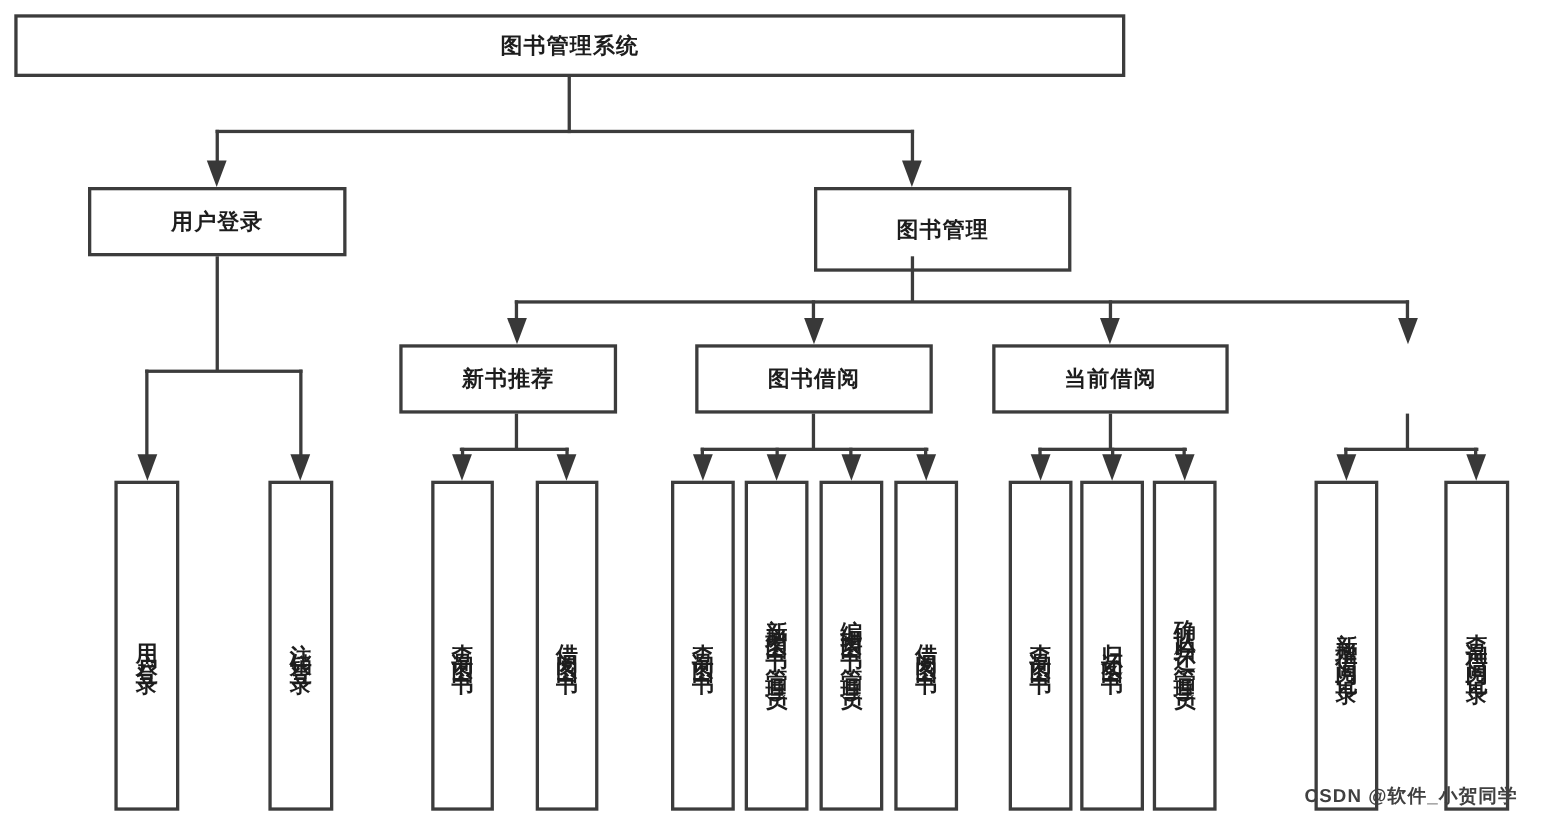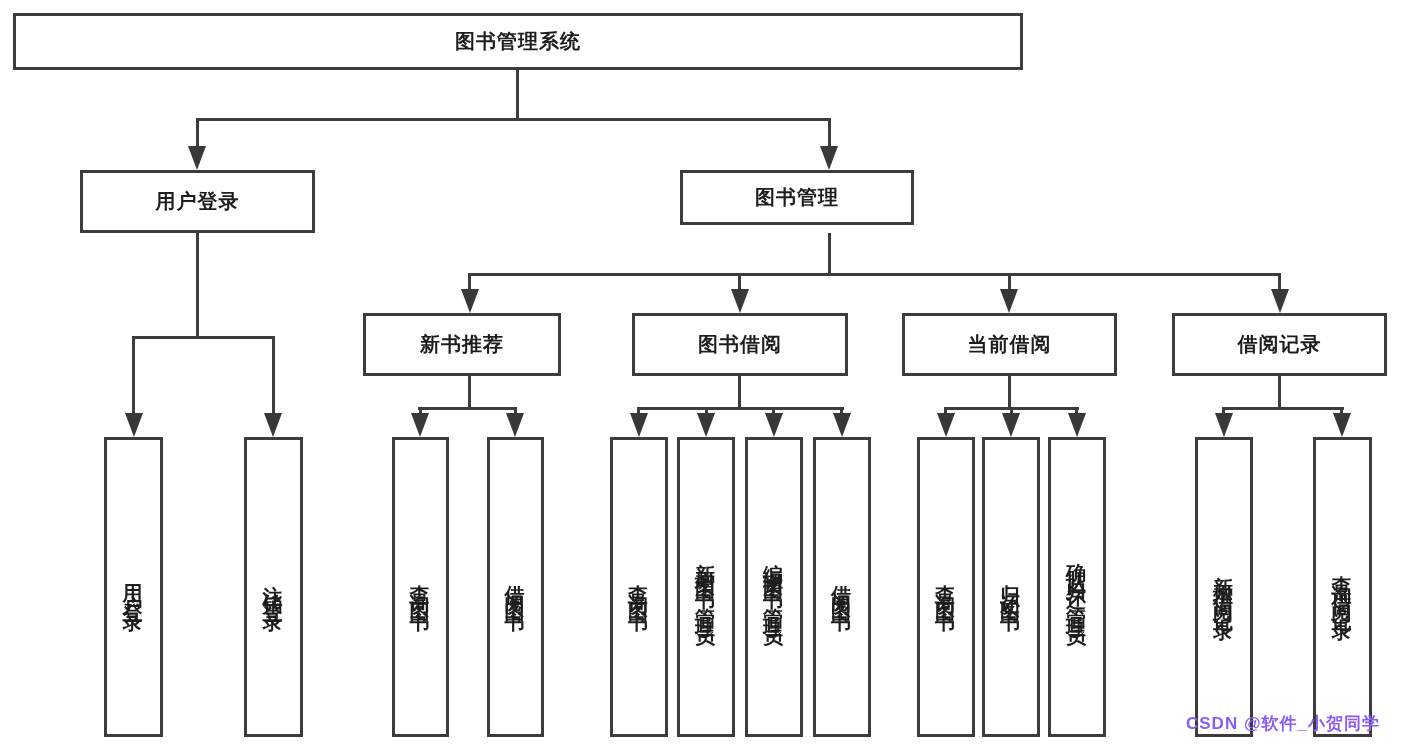--- a/index.html
+++ b/index.html
@@ -16,42 +16,41 @@
   .vbox{
     writing-mode:vertical-rl;text-orientation:mixed;letter-spacing:9px;font-size:20px;
   }
   .line{position:absolute;background:#3c3c3c;}
   .arrow{
     position:absolute;width:0;height:0;
     border-left:9px solid transparent;border-right:9px solid transparent;
     border-top:24px solid #383838;
   }
   .watermark{
-    position:absolute;left:1186px;top:712px;font-size:17px;color:#8b5cf6;
+    position:absolute;left:1186px;top:712px;font-size:17px;color:#404040;
     letter-spacing:1px;white-space:nowrap;
   }
 </style>
 </head>
 <body>
 
 <div class="stage">
 
   <div class="box" style="left:13px;top:13px;width:1010px;height:57px;">图书管理系统</div>
 
   <div class="box" style="left:80px;top:170px;width:235px;height:63px;">用户登录</div>
 
-  <div class="box" style="left:680px;top:170px;width:234px;height:55px;">图书管理</div>
+  <div class="box" style="left:740px;top:170px;width:234px;height:77px;">图书管理</div>
 
   <div class="box" style="left:363px;top:313px;width:198px;height:63px;">新书推荐</div>
 
   <div class="box" style="left:632px;top:313px;width:216px;height:63px;">图书借阅</div>
 
   <div class="box" style="left:902px;top:313px;width:215px;height:63px;">当前借阅</div>
 
-  <div class="box" style="left:1172px;top:313px;width:215px;height:63px;">借阅记录</div>
 
   <div class="box vbox" style="left:104px;top:437px;width:59px;height:300px;">用户登录</div>
   <div class="box vbox" style="left:244px;top:437px;width:59px;height:300px;">注销登录</div>
 
   <div class="box vbox" style="left:392px;top:437px;width:57px;height:300px;">查询图书</div>
   <div class="box vbox" style="left:487px;top:437px;width:57px;height:300px;">借阅图书</div>
 
   <div class="box vbox" style="left:610px;top:437px;width:58px;height:300px;">查询图书</div>
   <div class="box vbox" style="left:677px;top:437px;width:58px;height:300px;">新增图书（管理员）</div>
   <div class="box vbox" style="left:745px;top:437px;width:58px;height:300px;">编辑图书（管理员）</div>

